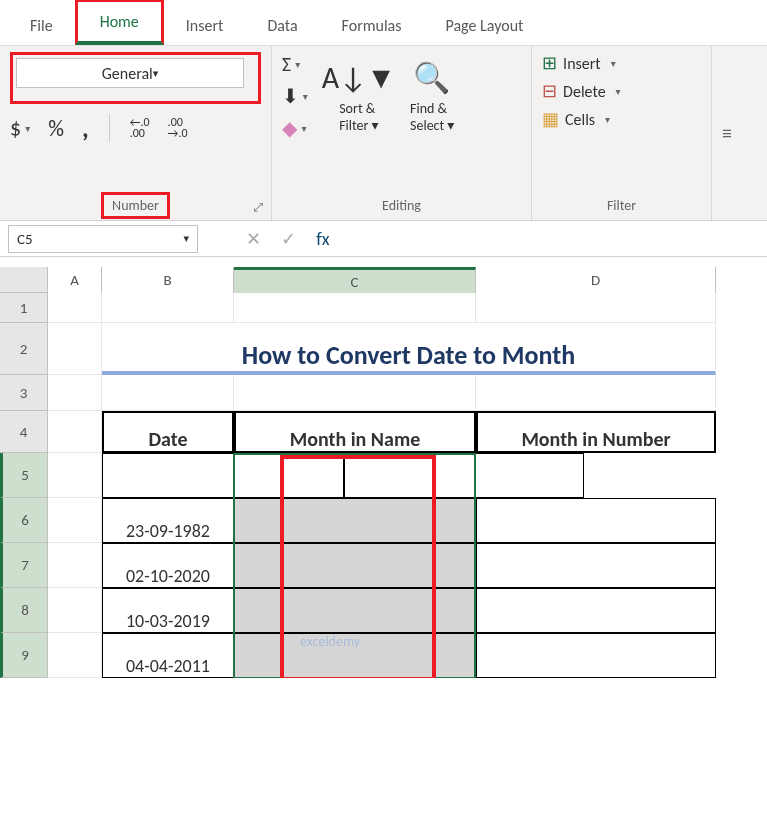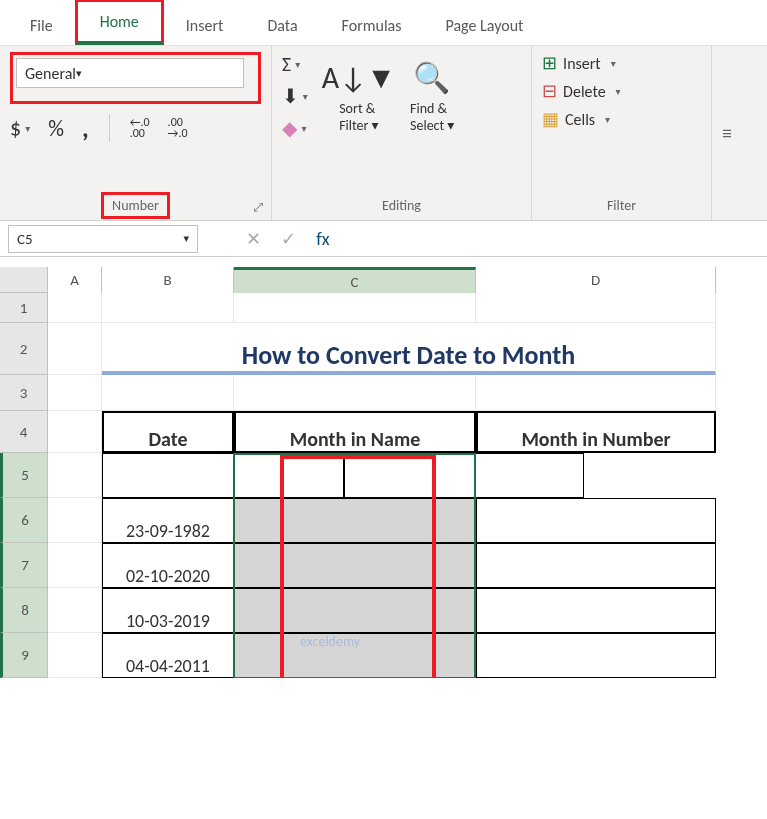--- a/index.html
+++ b/index.html
@@ -8,21 +8,21 @@
 .tabs { display: flex; background: #fff; border-bottom: 1px solid #e0e0e0; padding: 0 8px; height: 46px; align-items: flex-end; }
 .tab { padding: 10px 22px; font-size: 16px; color: #5a5a5a; cursor: pointer; position: relative; }
 .tab.active { color: #217346; border-bottom: 4px solid #217346; }
 .red-box { border: 3px solid #ed1c24; }
 
 .ribbon { display: flex; background: #f3f2f1; height: 175px; border-bottom: 1px solid #d0d0d0; }
 .group { border-right: 1px solid #d8d8d8; display: flex; flex-direction: column; padding: 6px 10px 0 10px; }
 .group-label { font-size: 14px; color: #666; text-align: center; padding: 4px 0 6px 0; position: relative; }
 .launcher { position: absolute; right: -2px; bottom: 6px; font-size: 12px; color: #666; }
 
-.number-format-box { width: 228px; height: 30px; background: #fff; border: 1px solid #c0c0c0; display: flex; align-items: center; padding: 0 8px; justify-content: flex-start; font-size: 16px; margin-bottom: 10px; }
+.number-format-box { width: 228px; height: 30px; background: #fff; border: 1px solid #c0c0c0; display: flex; align-items: center; padding: 0 8px; justify-content: center; font-size: 16px; margin-bottom: 10px; }
 .nf-buttons { display: flex; align-items: center; gap: 18px; font-size: 22px; color: #333; }
 .nf-btn { display: inline-flex; align-items: center; }
 .small-arrow { font-size: 10px; margin-left: 4px; color: #666; }
 
 .editing-top { display: flex; gap: 14px; align-items: center; }
 .editing-left { display: flex; flex-direction: column; gap: 8px; font-size: 20px; color: #333; }
 .editing-icon-row { display: flex; align-items: center; }
 .big-btn { display: flex; flex-direction: column; align-items: center; font-size: 14px; color: #333; }
 .big-icon { font-size: 30px; margin-bottom: 4px; }
 

